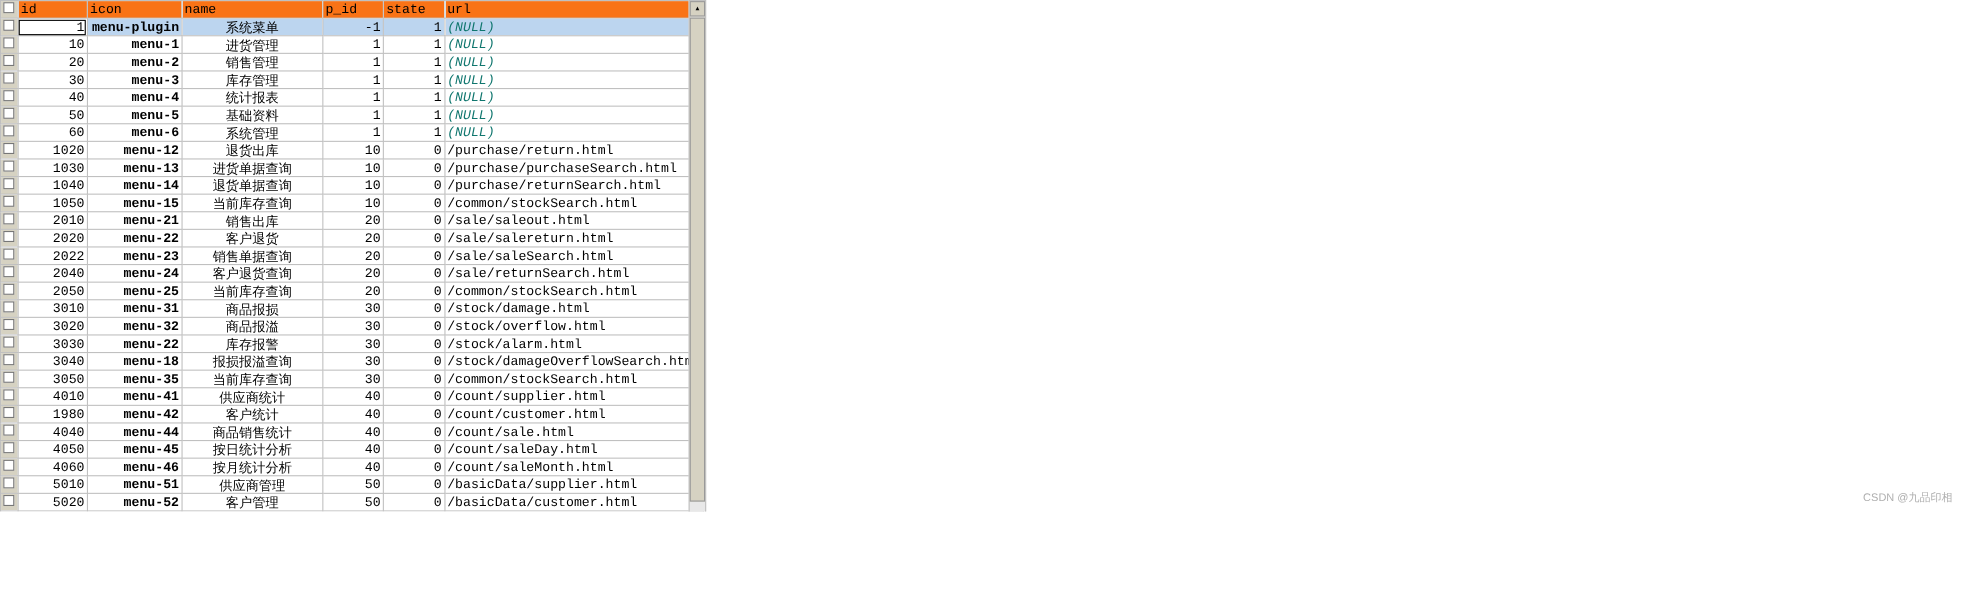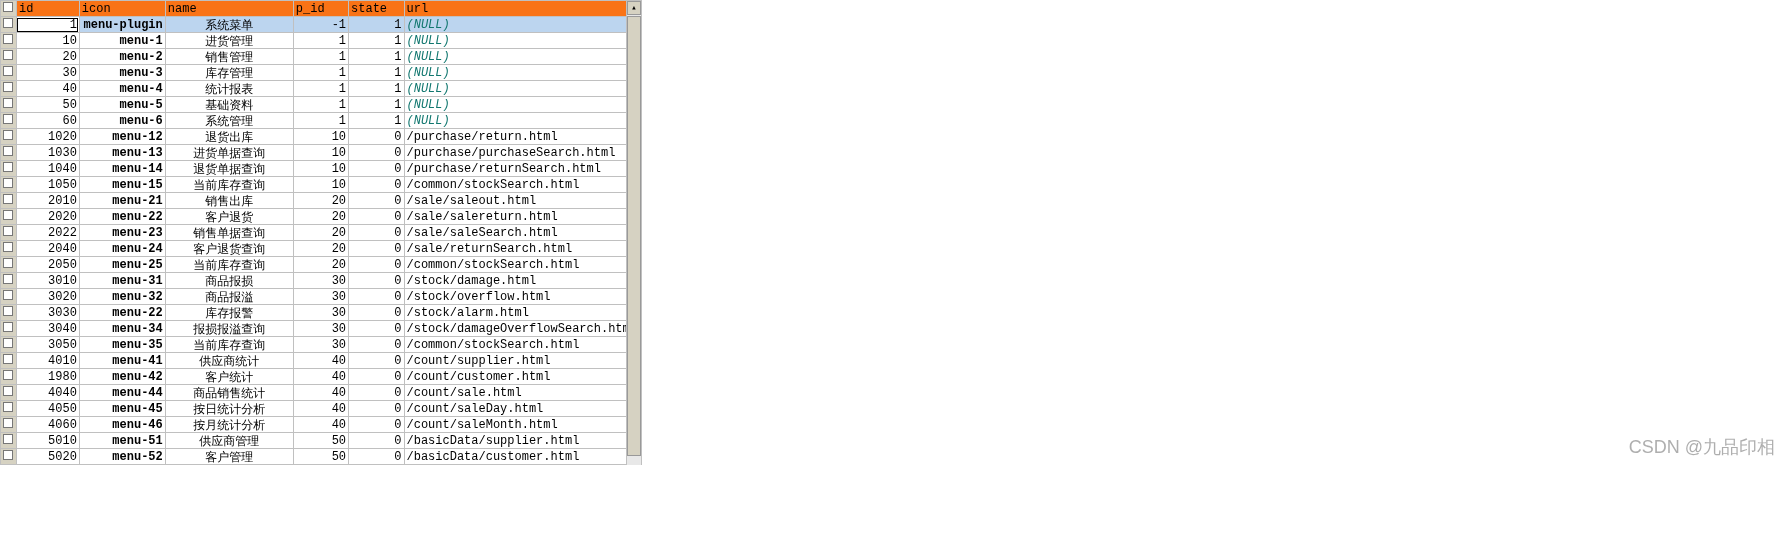--- a/index.html
+++ b/index.html
@@ -78,21 +78,21 @@
       background: #d6d2c2;
       border: 1px solid #999;
     }
     .scrollbar .btn-down { position: absolute; bottom: 0; left:0;}
     .watermark {
       position: absolute;
       right: 10px;
       bottom: 6px;
       color: rgba(120,120,120,0.6);
       font-family: sans-serif;
-      font-size: 18px;
+      font-size: 10px;
     }
   </style>
 </head>
 <body>
 
 <table class="table">
   <thead>
     <tr>
       <th class="col-check"><span class="checkbox"></span></th>
       <th class="col-id">id</th>
@@ -271,21 +271,21 @@
         <td class="col-id">3030</td>
         <td class="col-icon">menu-22</td>
         <td class="col-name">库存报警</td>
         <td class="col-pid">30</td>
         <td class="col-state">0</td>
         <td class="col-url">/stock/alarm.html</td>
       </tr>
       <tr class="even">
         <td class="col-check"><span class="checkbox"></span></td>
         <td class="col-id">3040</td>
-        <td class="col-icon">menu-34</td>
+        <td class="col-icon">menu-18</td>
         <td class="col-name">报损报溢查询</td>
         <td class="col-pid">30</td>
         <td class="col-state">0</td>
         <td class="col-url">/stock/damageOverflowSearch.html</td>
       </tr>
       <tr class="odd">
         <td class="col-check"><span class="checkbox"></span></td>
         <td class="col-id">3050</td>
         <td class="col-icon">menu-35</td>
         <td class="col-name">当前库存查询</td>

